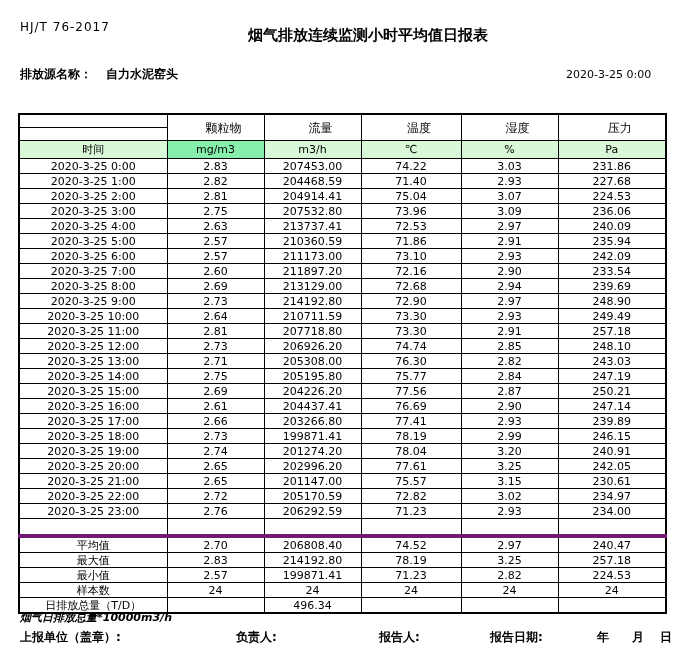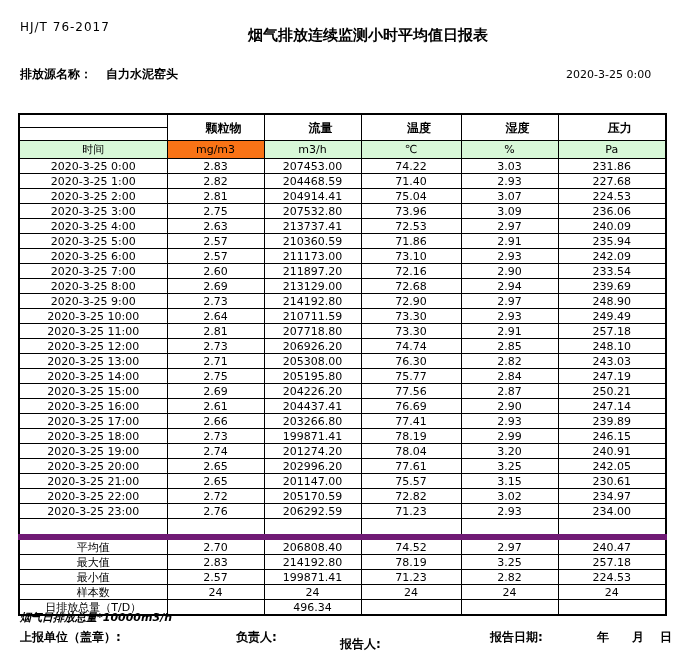--- a/index.html
+++ b/index.html
@@ -15,32 +15,32 @@
   .report-time{position:absolute;top:68px;left:566px;font-size:11px;}
   table.report{
     position:absolute;top:113px;left:18px;
     border-collapse:collapse;table-layout:fixed;
     border:2px solid #000;
   }
   table.report td{
     border:1px solid #000;text-align:center;vertical-align:middle;
     font-size:11px;padding:0;overflow:hidden;white-space:nowrap;line-height:1;
   }
-  tr.h-top td{height:12px;font-size:12px;font-weight:bold;padding-left:16px;}
+  tr.h-top td{height:12px;font-size:12px;font-weight:normal;padding-left:16px;}
   tr.green-row td{height:17px;font-size:11px;}
   tr.data-row td{height:14px;}
   tr.spacer-row td{height:15px;}
   tr.summary-row td{height:14px;}
-  tr.summary-first td{border-top:6px solid #701a75;}
+  tr.summary-first td{border-top:4px solid #701a75;}
   .footer-note{position:absolute;top:610px;left:20px;font-size:11px;font-weight:bold;font-style:italic;}
   .footer-line{position:absolute;top:629px;left:0;width:676px;height:16px;font-size:12px;font-weight:bold;}
   .footer-line span{position:absolute;white-space:nowrap;}
   .f-unit{left:20px;}
   .f-resp{left:236px;}
-  .f-reporter{left:340px;margin-top:7px;}
+  .f-reporter{left:379px;}
   .f-date{left:490px;}
   .f-year{left:597px;}
   .f-month{left:632px;}
   .f-day{left:660px;}
 </style>
 </head>
 <body>
 
 <div class="standard">HJ/T  76-2017</div>
 <div class="title">烟气排放连续监测小时平均值日报表</div>
@@ -65,21 +65,21 @@
       <td rowspan="2">流量</td>
       <td rowspan="2">温度</td>
       <td rowspan="2">湿度</td>
       <td rowspan="2">压力</td>
     </tr>
     <tr class="h-top">
       <td></td>
     </tr>
     <tr class="green-row">
       <td style="background: rgb(216, 248, 216);">时间</td>
-      <td style="background: #f97316;">mg/m3</td>
+      <td style="background: #86efac;">mg/m3</td>
       <td style="background: rgb(216, 248, 216);">m3/h</td>
       <td style="background: rgb(216, 248, 216);">℃</td>
       <td style="background: rgb(216, 248, 216);">%</td>
       <td style="background: rgb(216, 248, 216);">Pa</td>
     </tr>
   <tr class="data-row">
         <td>2020-3-25 0:00</td>
         <td>2.83</td>
         <td>207453.00</td>
         <td>74.22</td>

